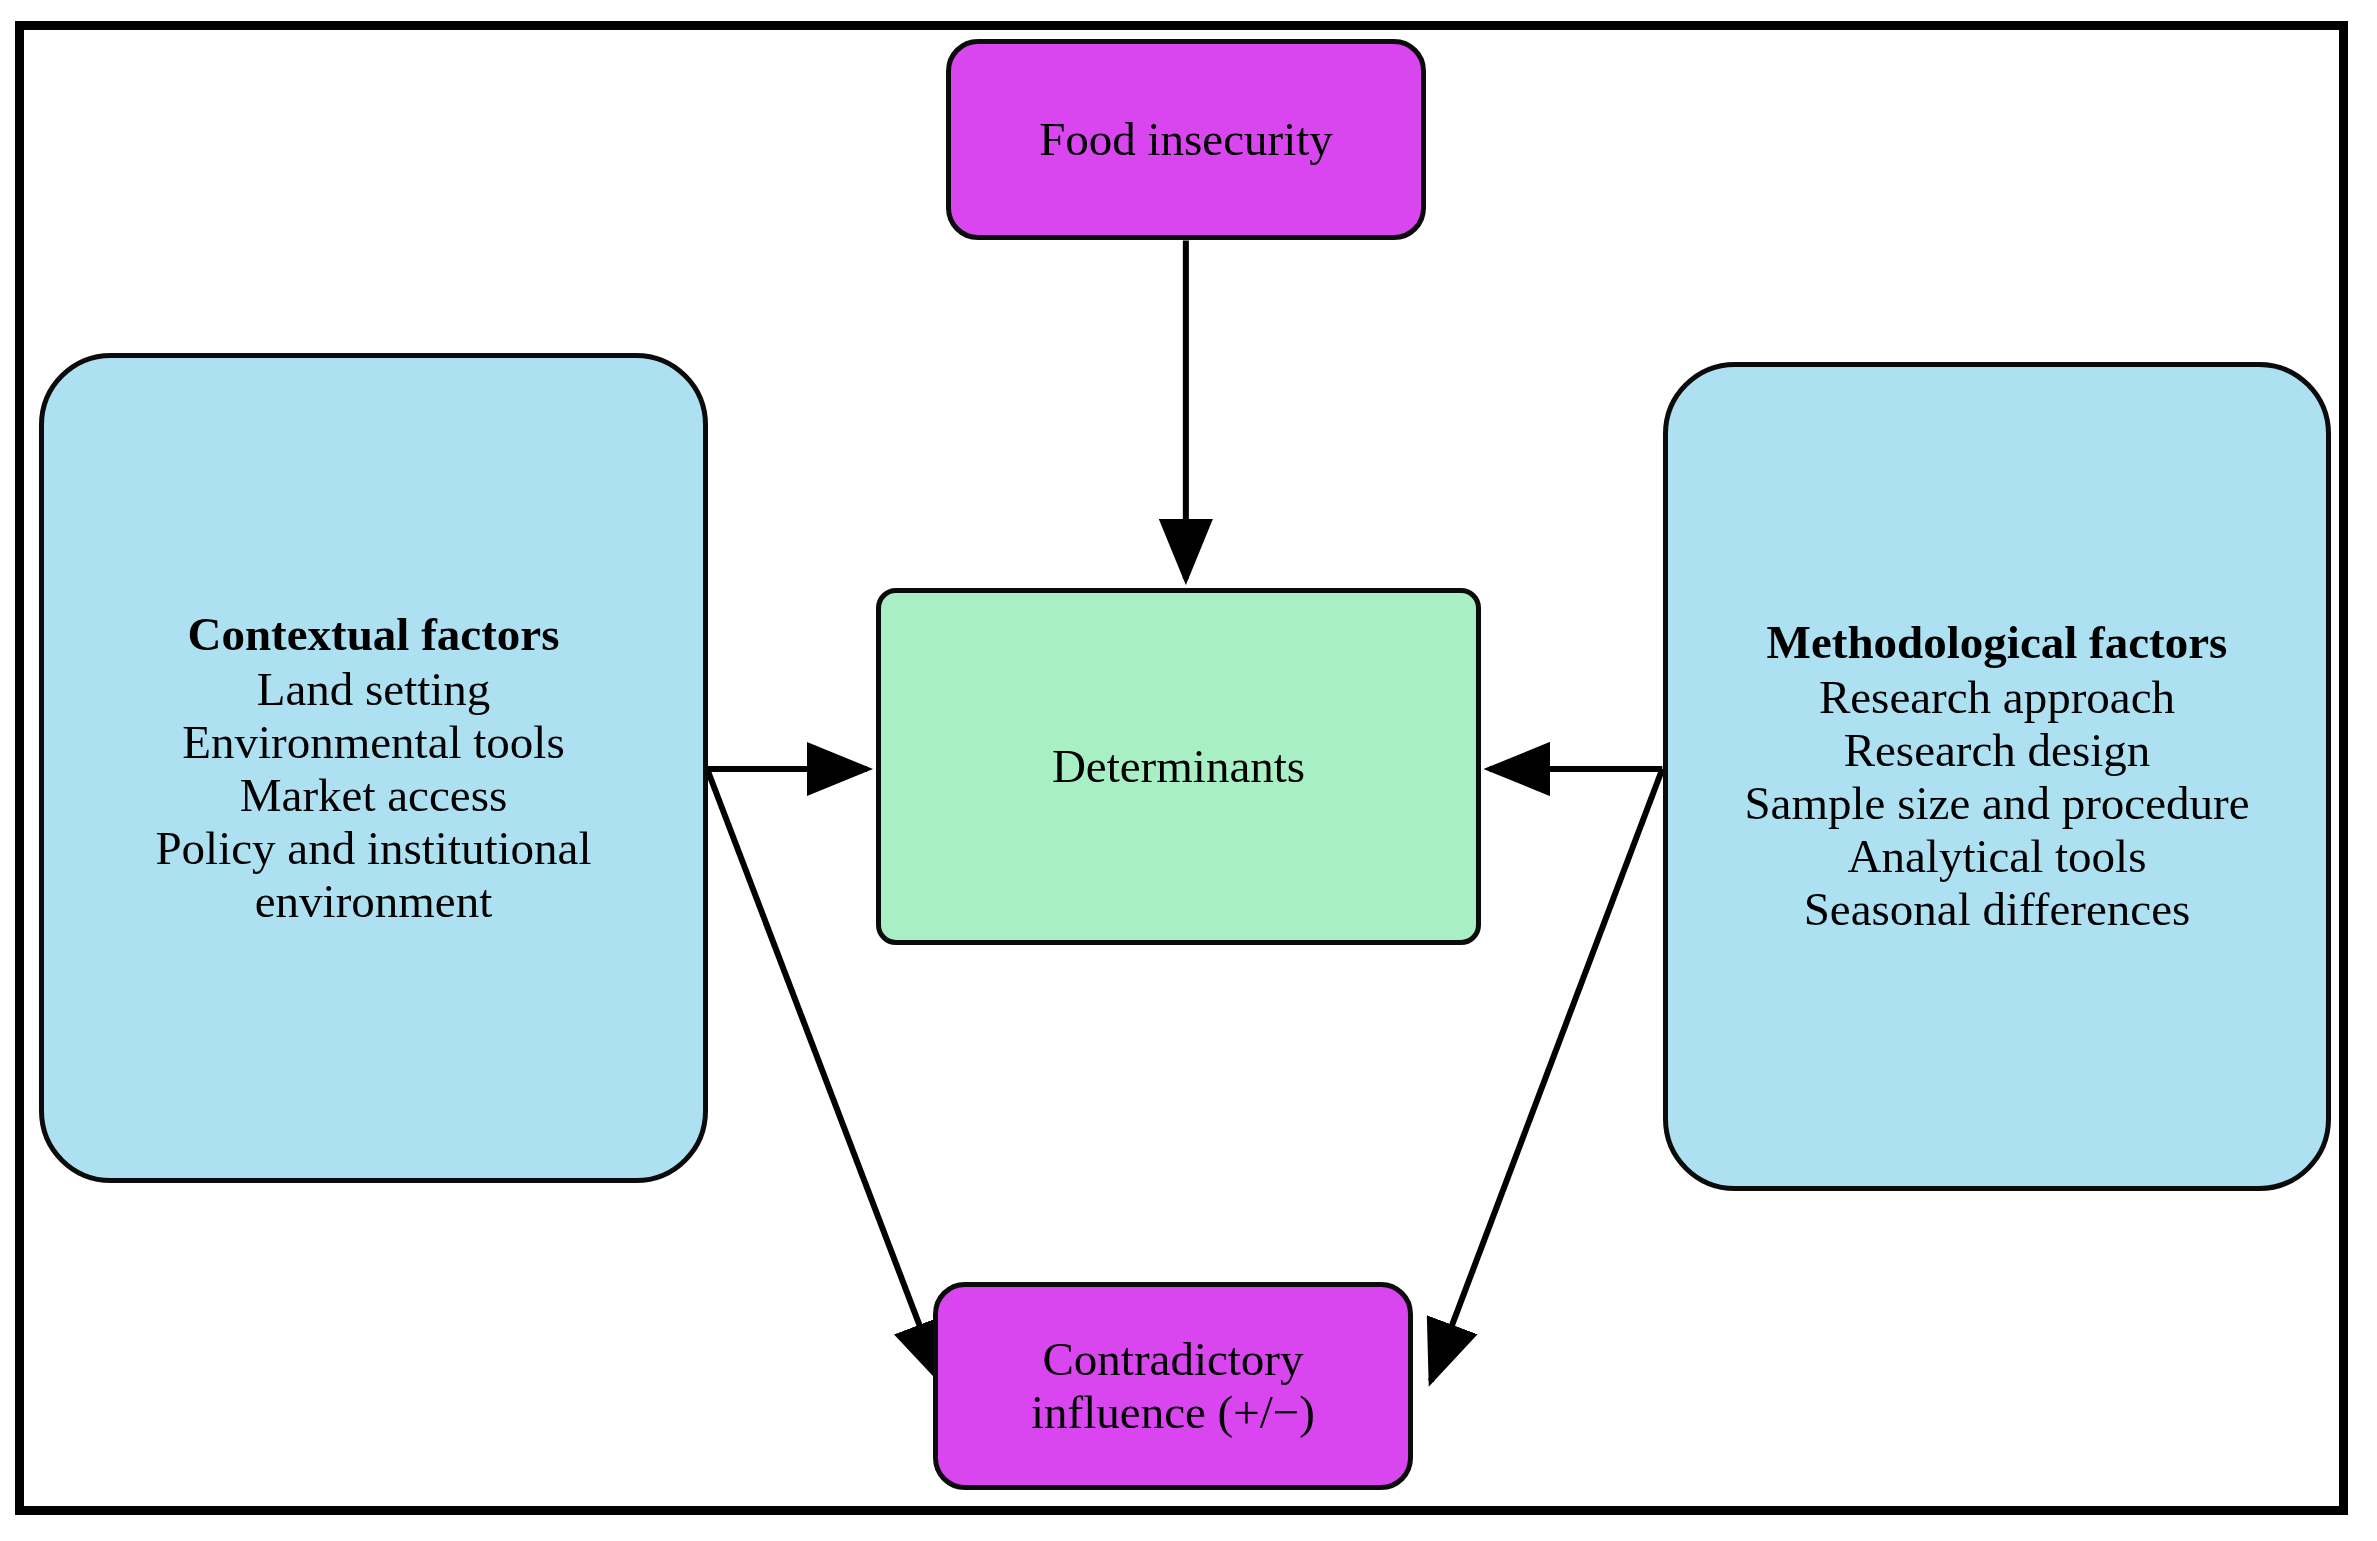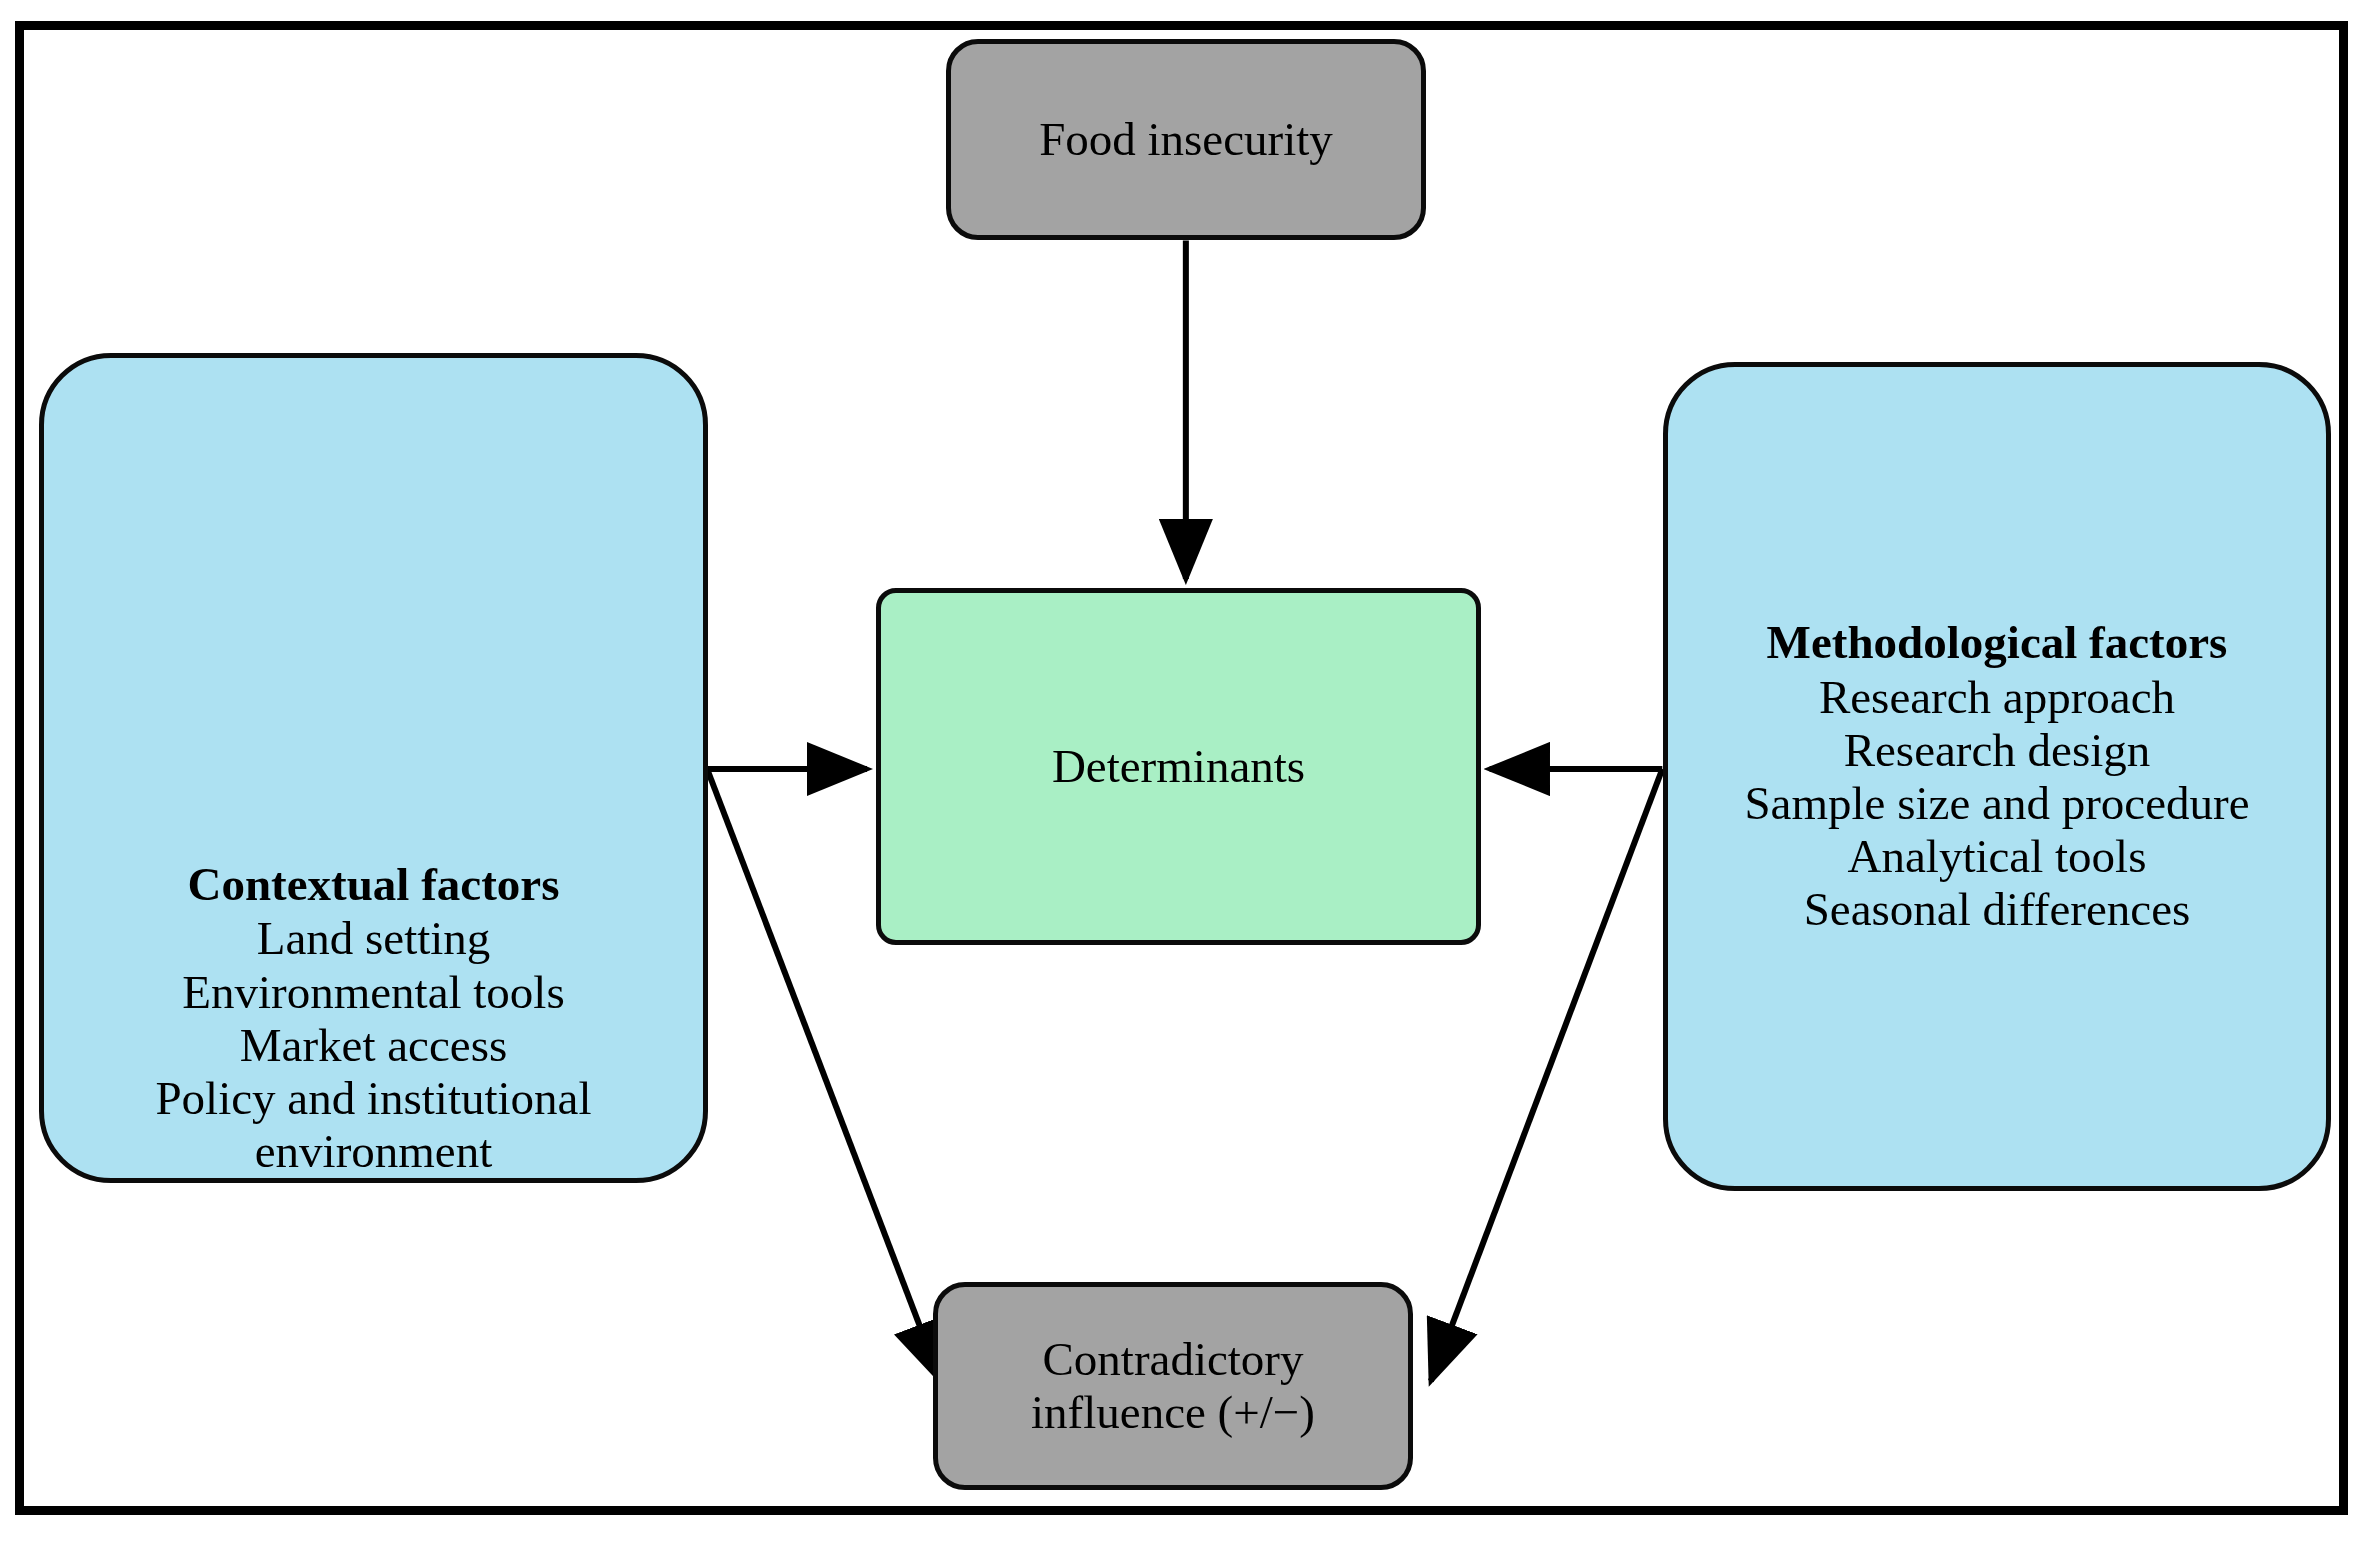--- a/index.html
+++ b/index.html
@@ -40,37 +40,36 @@
     box-sizing: border-box;
     border: 5.3px solid #0b0b0b;
     display: flex;
     flex-direction: column;
     align-items: center;
     justify-content: center;
     text-align: center;
     color: #000000;
     line-height: 1.13;
   }
-  .node.white  { background: #a3a3a3; }
+  .node.white  { background: #d946ef; }
   .node.blue   { background: #ADE1F2; }
   .node.green  { background: #A9EFC5; }
 
   
   #node-food-insecurity {
     left: 946px; top: 39px;
     width: 480px; height: 201px;
     border-radius: 32px;
     font-size: 47px;
   }
   #node-contextual-factors {
     left: 39px; top: 353px;
     width: 669px; height: 830px;
     border-radius: 72px;
     font-size: 47px;
-    justify-content: flex-end;
   }
   #node-methodological-factors {
     left: 1663px; top: 362px;
     width: 668px; height: 829px;
     border-radius: 72px;
     font-size: 47px;
   }
   #node-determinants {
     left: 876px; top: 588px;
     width: 605px; height: 357px;

